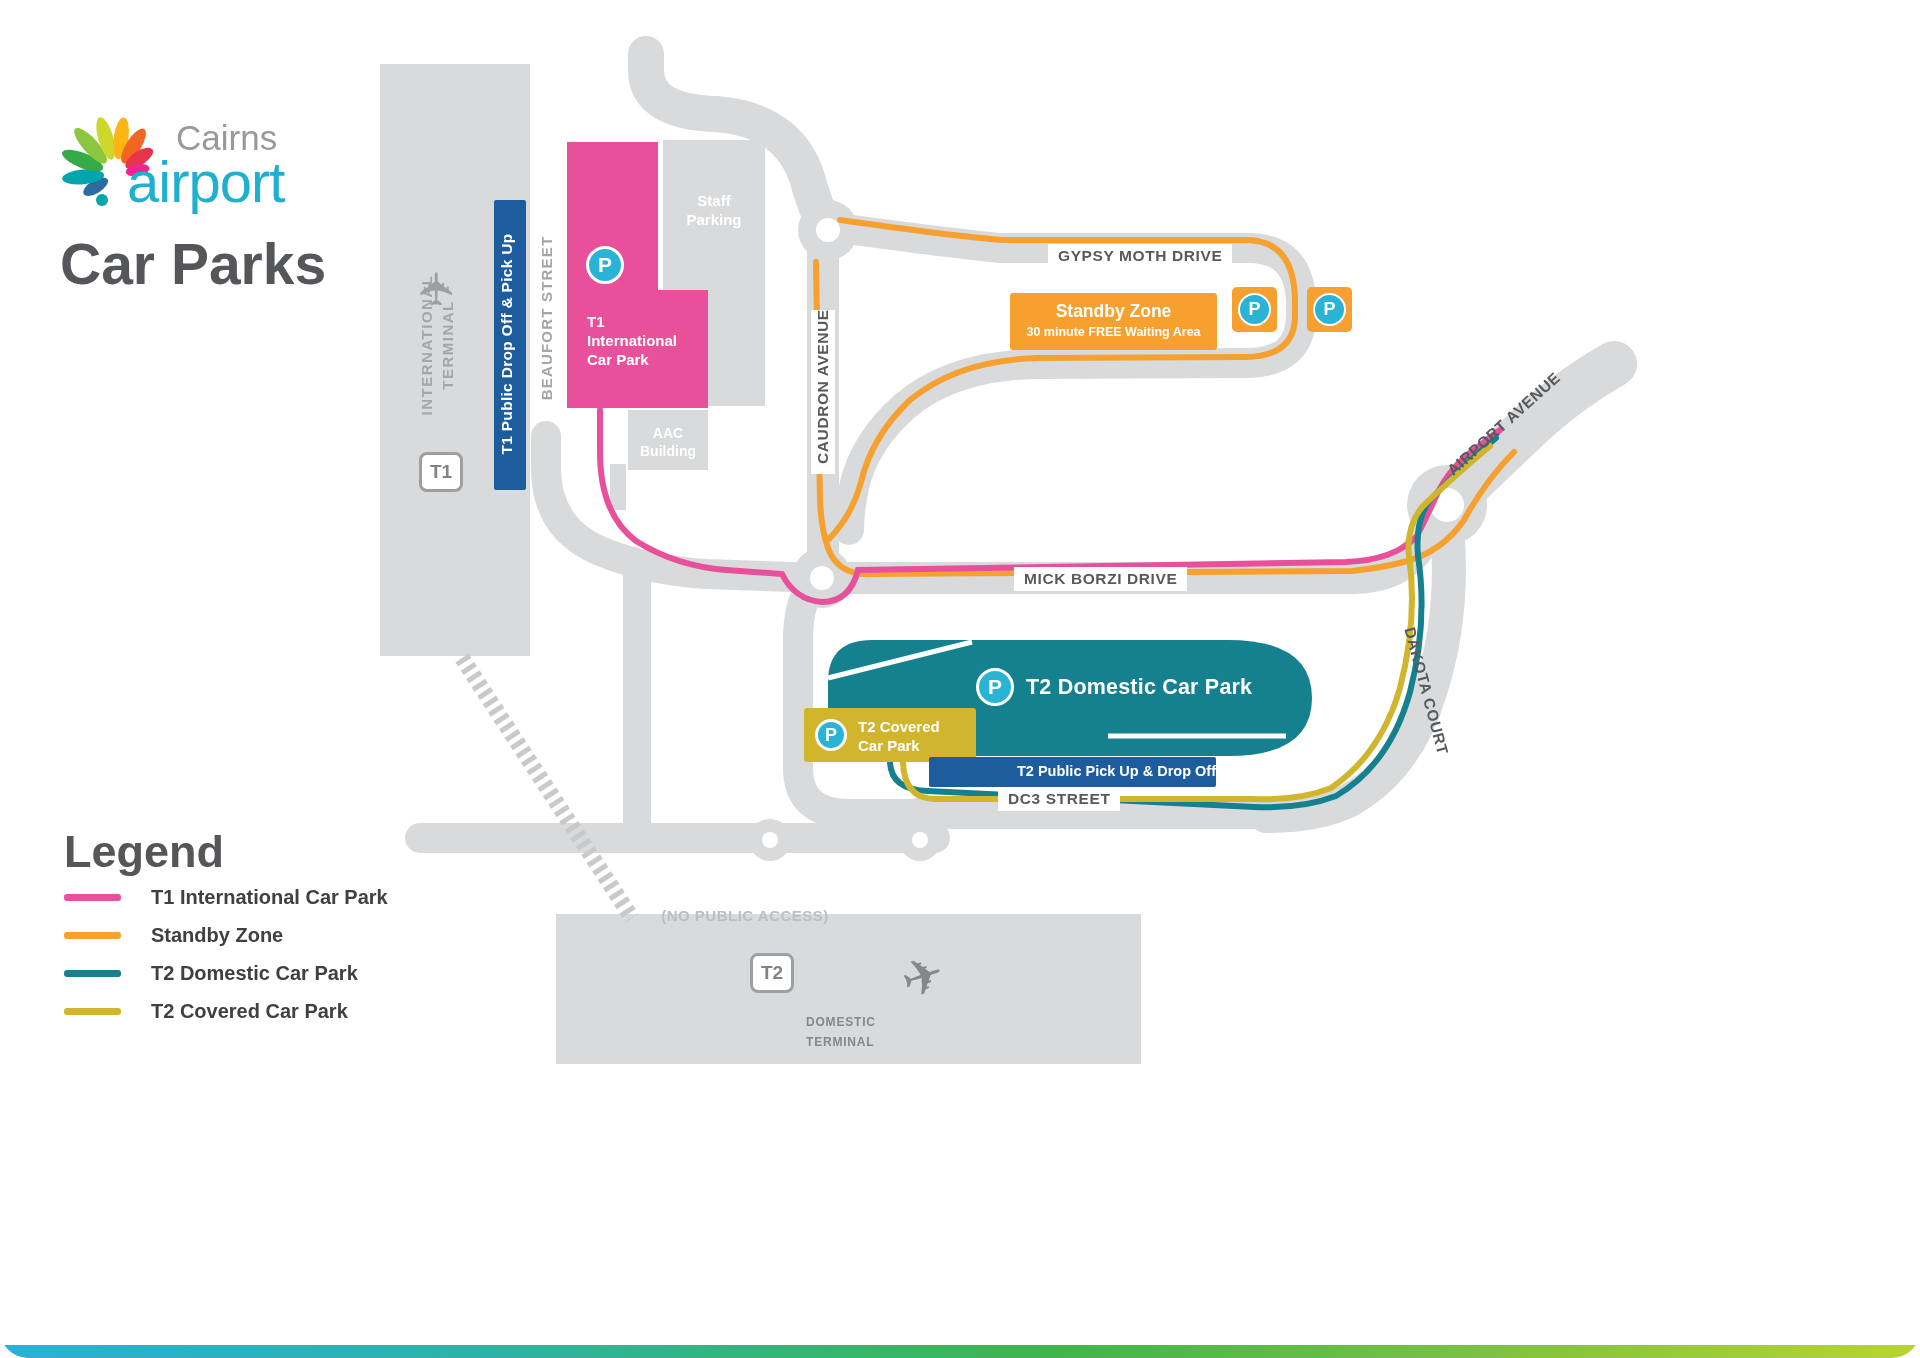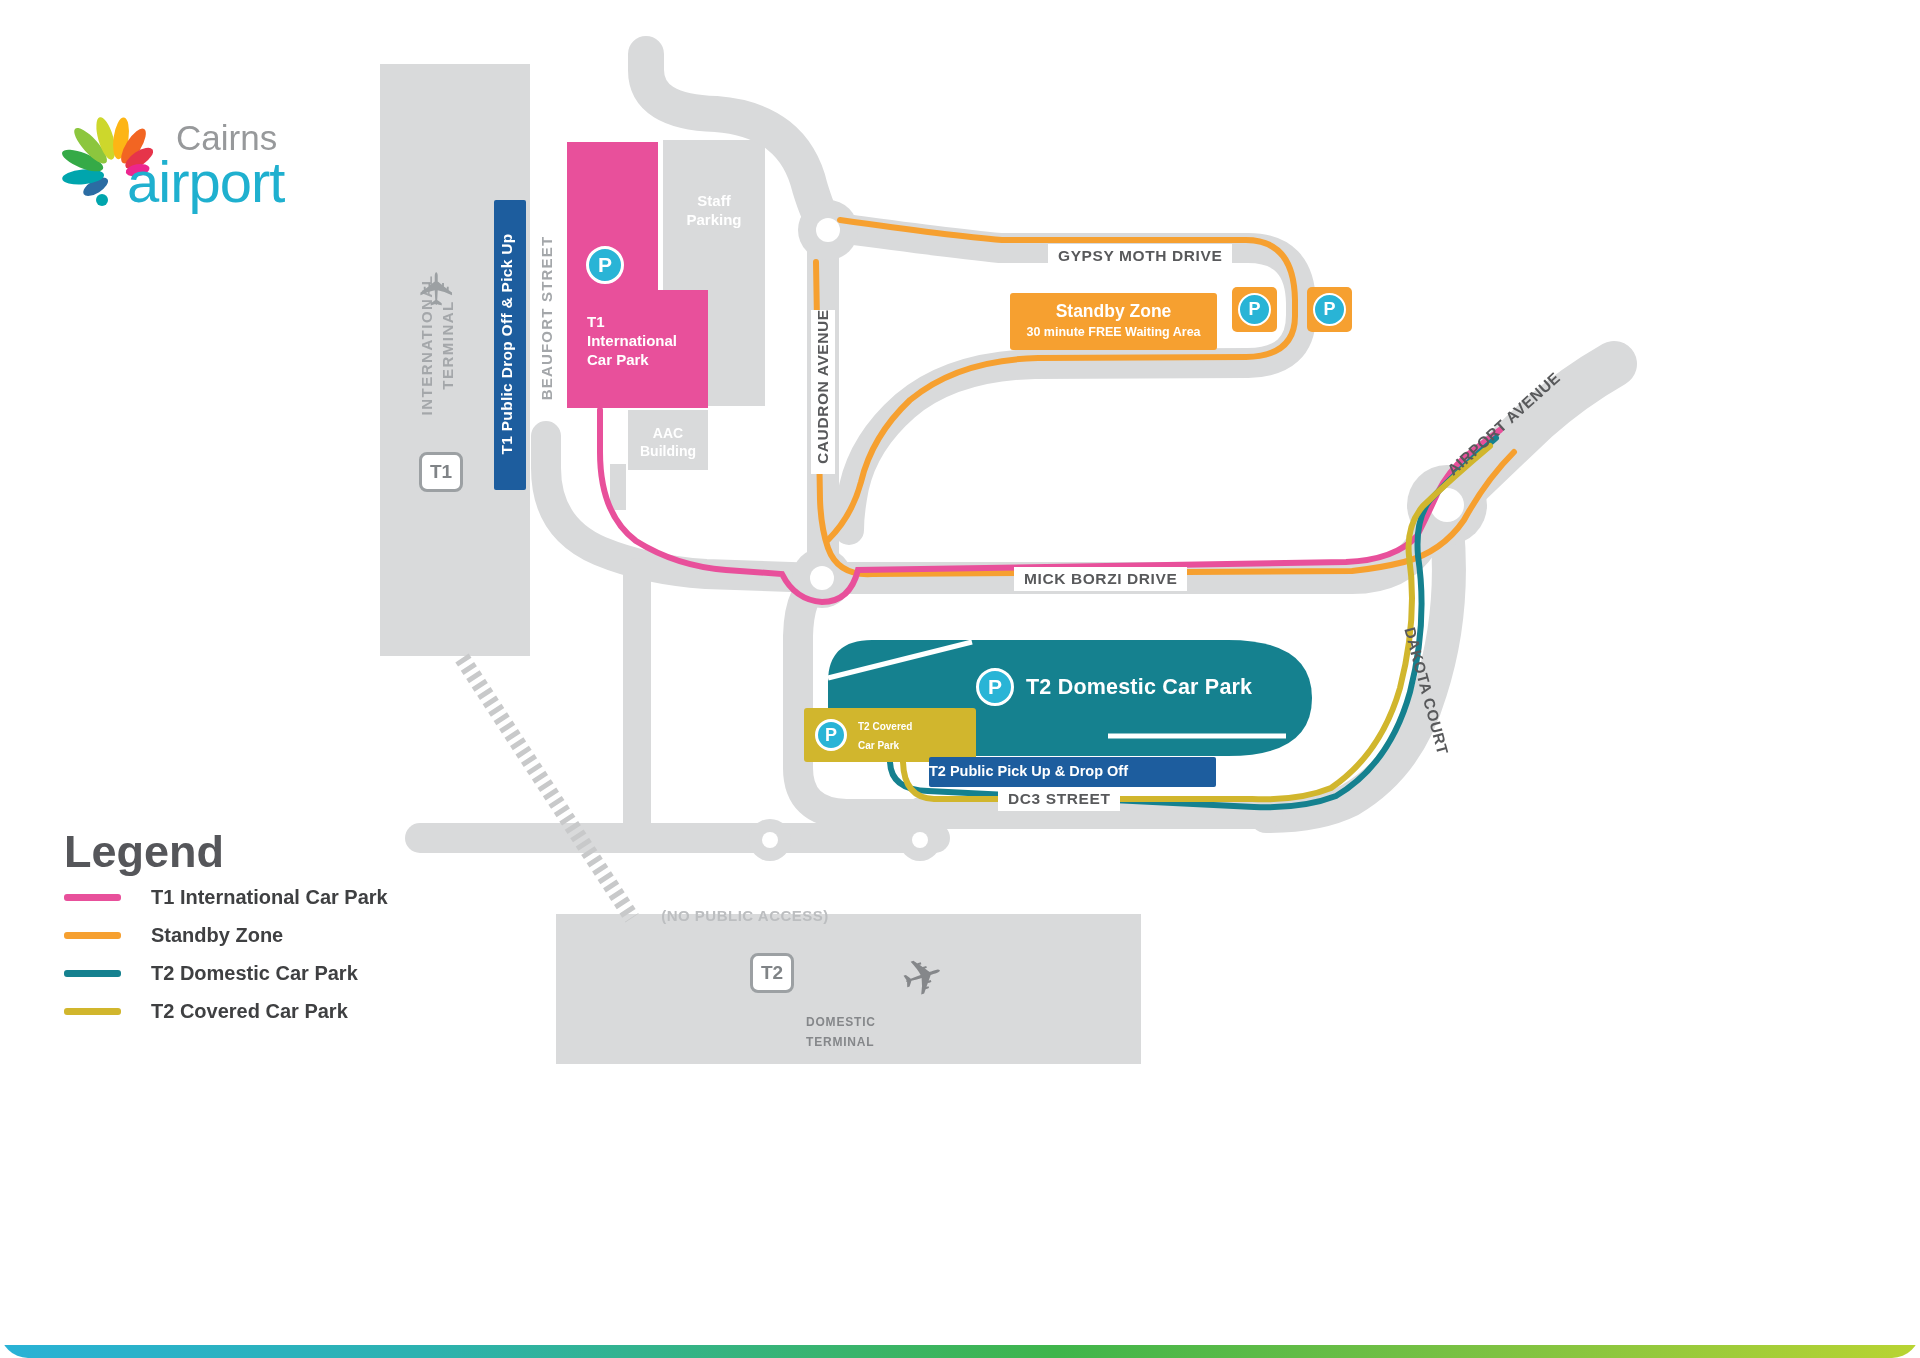--- a/index.html
+++ b/index.html
@@ -125,20 +125,21 @@
       <g transform="rotate(80)">
           <ellipse cx="0" cy="-22" rx="6" ry="12" fill="#ec268f"></ellipse>
         </g>
       <circle cx="-14" cy="26" r="6" fill="#00a5ad"></circle>
     </g>
   </svg>
   <div class="logo-cairns">Cairns</div>
   <div class="logo-airport">airport</div>
 
   <div class="page-title">
+    <div>Car Parks</div>
   </div>
 
   <div class="lbl rot muted" style="left:327px;top:324px;width:220px;height:42px;transform:rotate(-90deg);font-size:15px;letter-spacing:1.5px;line-height:21px;">
     <div>INTERNATIONAL</div>
     <div>TERMINAL</div>
   </div>
   <div class="plane" style="left:408px;top:260px;width:58px;height:58px;font-size:46px;transform:rotate(-90deg);">✈</div>
   <div class="badge-sq" style="left:419px;top:452px;">T1</div>
 
   <div class="blue-bar"></div>
@@ -179,27 +180,27 @@
   </div>
   <div class="standby-sq" style="left:1307px;top:287px;">
     <div class="p-inline">P</div>
   </div>
 
   <div class="p-badge" style="left:976px;top:668px;width:38px;height:38px;font-size:21px;">P</div>
   <div class="lbl white-label" style="left:1026px;top:675px;font-size:21.5px;letter-spacing:.2px;">T2 Domestic Car Park</div>
 
   <div class="gold-box"></div>
   <div class="p-badge" style="left:815px;top:719px;width:32px;height:32px;font-size:18px;">P</div>
-  <div class="lbl white-label" style="left:858px;top:717px;font-size:10px;line-height:19px;">
+  <div class="lbl white-label" style="left:858px;top:717px;font-size:15px;line-height:19px;">
     <div>T2 Covered</div>
     <div>Car Park</div>
   </div>
 
   <div class="pickup-box"></div>
-  <div class="lbl white-label" style="left:929px;top:763px;width:287px;text-align:left;font-size:14.5px;">T2 Public Pick Up &amp; Drop Off</div>
+  <div class="lbl white-label" style="left:929px;top:763px;width:287px;text-align:right;font-size:14.5px;">T2 Public Pick Up &amp; Drop Off</div>
 
   <div class="badge-sq" style="left:750px;top:953px;">T2</div>
   <div class="lbl" style="left:806px;top:1012px;color:#85878a;font-weight:bold;font-size:12px;letter-spacing:.8px;line-height:20px;">
     <div>DOMESTIC</div>
     <div>TERMINAL</div>
   </div>
   <div class="plane" style="left:894px;top:948px;width:58px;height:58px;font-size:50px;transform:rotate(-18deg);color:#85878a;">✈</div>
 
   <div class="legend">
     <div class="legend-title">Legend</div>

